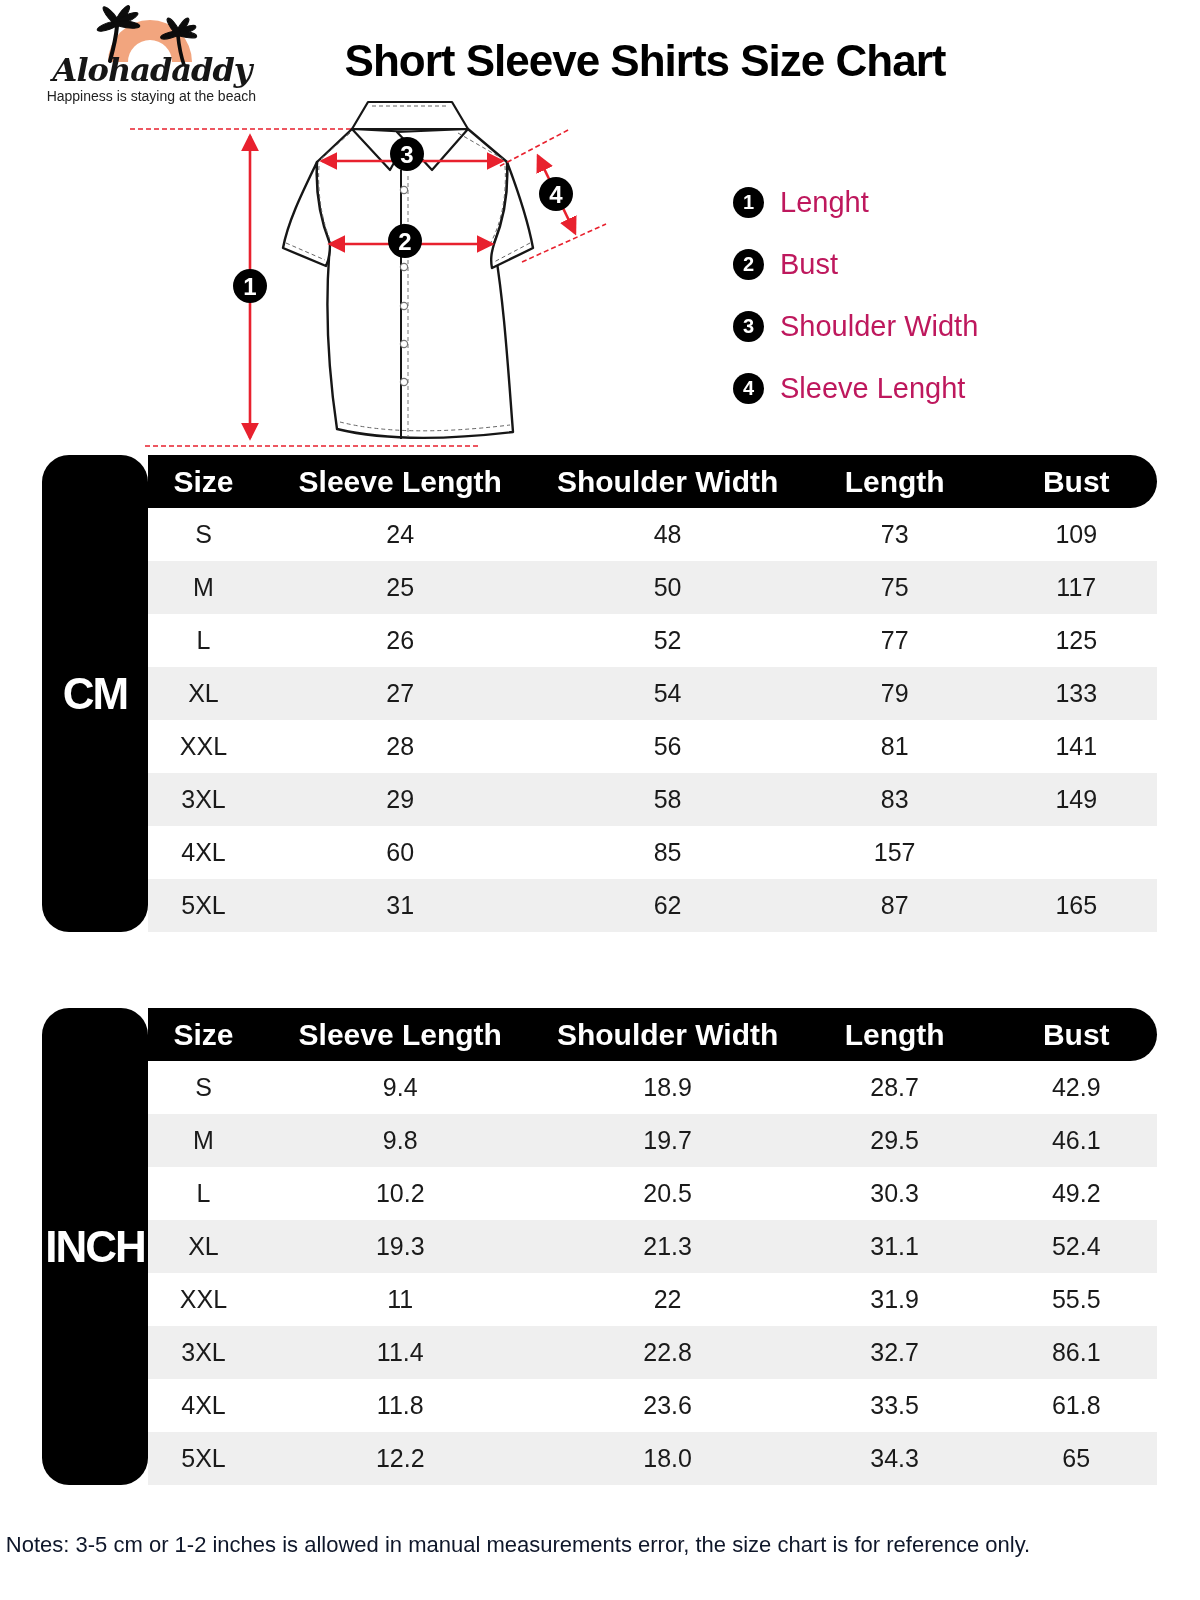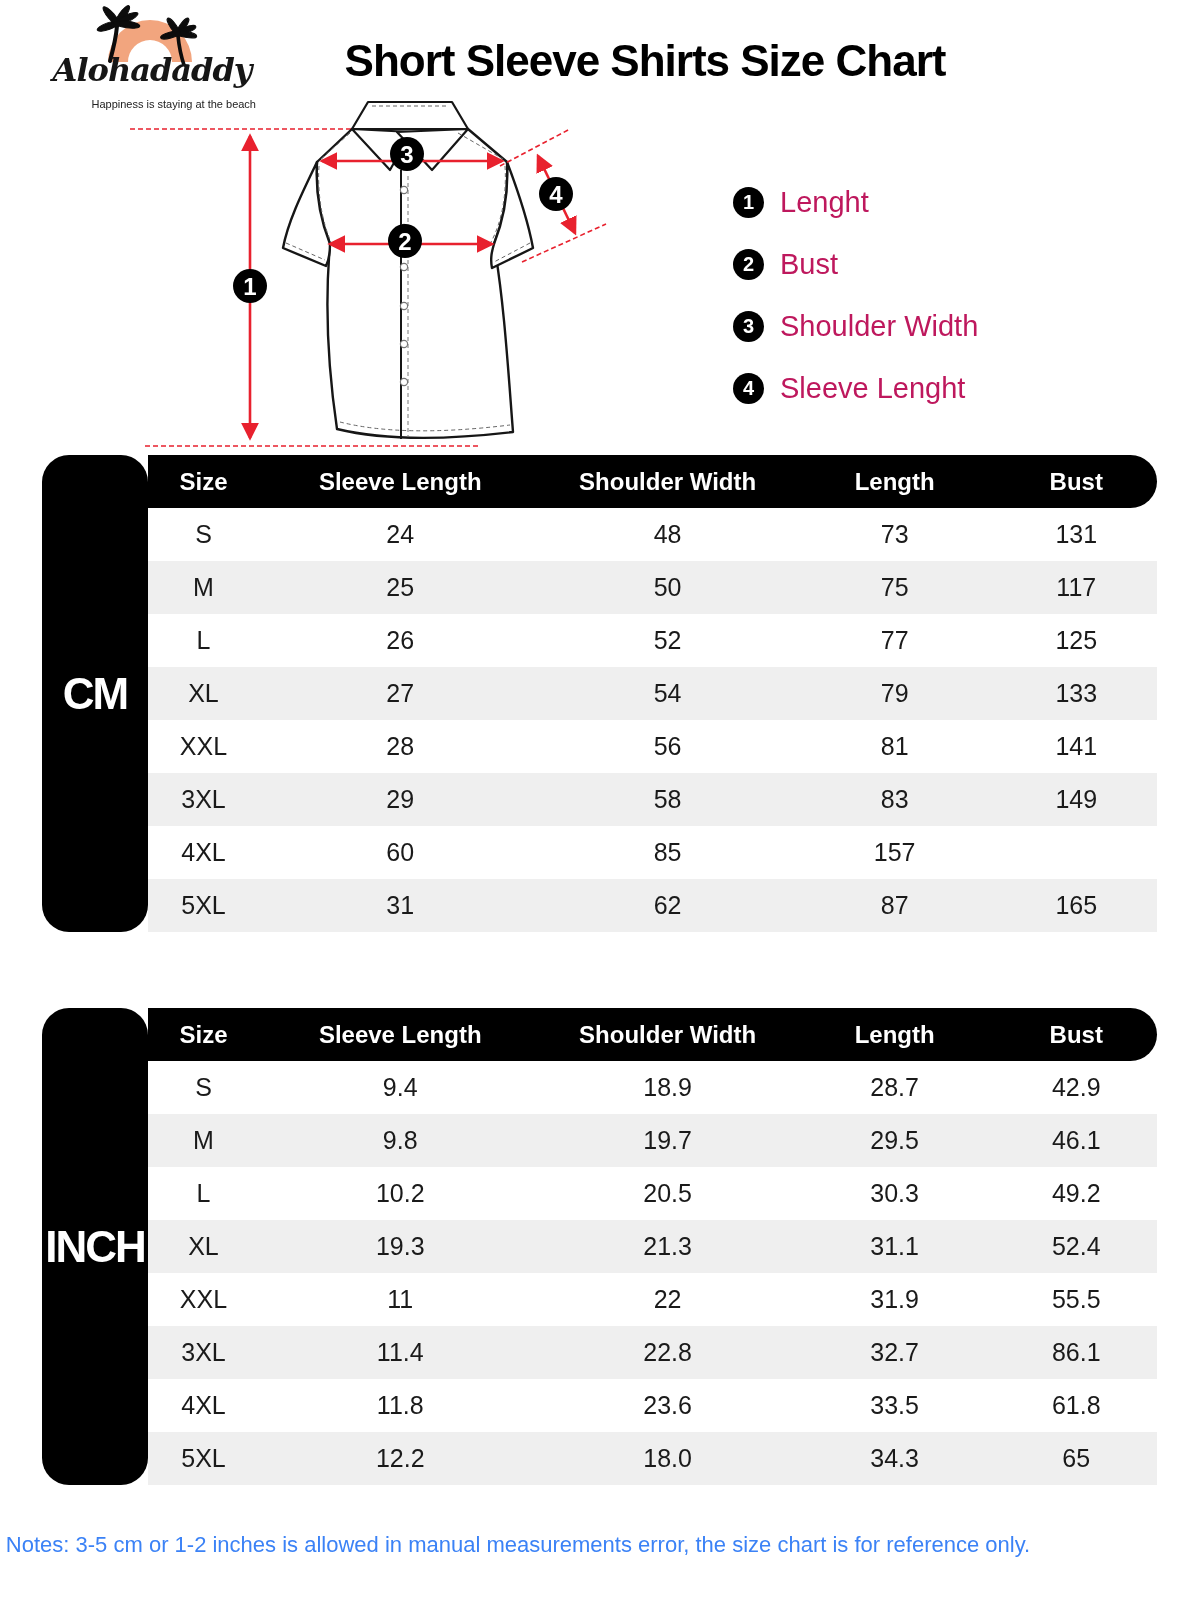--- a/index.html
+++ b/index.html
@@ -13,21 +13,21 @@
   
   .header { position:relative; height:96px; }
   .logo { position:absolute; left:34px; top:4px; width:236px; }
   .logo-mark { display:block; margin:0 auto; margin-left:52px; }
   .logo-name {
     font-family:"DejaVu Serif", serif; font-style:italic; font-weight:bold;
     font-size:32px; letter-spacing:-1px; color:#161616; line-height:1;
     margin-top:-12px; text-align:center; white-space:nowrap;
   }
   .logo-tagline {
-    font-size:11px; color:#222; text-align:right; padding-right:14px; margin-top:12px;
+    font-size:14px; color:#222; text-align:right; padding-right:14px; margin-top:2px;
     white-space:nowrap;
   }
   .page-title {
     position:absolute; left:300px; top:36px; width:690px; text-align:center;
     font-size:44px; font-weight:bold; letter-spacing:-1px; color:#000; white-space:nowrap;
   }
 
   
   .diagram { position:relative; height:360px; }
   .shirt-svg { position:absolute; left:0; top:0; }
@@ -47,27 +47,27 @@
   .unit-col {
     width:106px; background:#000; color:#fff; display:flex;
     align-items:center; justify-content:center;
     font-weight:bold; font-size:44px; letter-spacing:-2px; white-space:nowrap;border-radius:27px;
   }
   .t-main { flex:1; }
   .t-head {
     background:#000; height:53px; border-radius:0 28px 28px 0;
     display:grid; grid-template-columns:11% 28% 25% 20% 16%; align-items:center;
   }
-  .t-hcell { color:#fff; font-weight:bold; font-size:24px; text-align:center; }
+  .t-hcell { color:#fff; font-weight:bold; font-size:30px; text-align:center; }
   .t-row { height:53px; display:grid; grid-template-columns:11% 28% 25% 20% 16%; align-items:center; background:#fff; }
   .t-row.alt { background:#efefef; }
   .t-cell { font-size:25px; color:#1a1a1a; text-align:center; }
 
   
-  .notes { position:absolute; left:0; top:1532px; width:1036px; text-align:center; font-size:22px; color:#3b82f6; }
+  .notes { position:absolute; left:0; top:1532px; width:1036px; text-align:center; font-size:22px; color:#0f172a; }
 </style>
 </head>
 <body>
 
 <div class="page">
 
   <div class="header">
     <div class="logo">
       <svg class="logo-mark" width="124" height="62" viewBox="0 0 124 62">
 
@@ -205,21 +205,21 @@
           <div class="t-hcell">Shoulder Width</div>
           <div class="t-hcell">Length</div>
           <div class="t-hcell">Bust</div>
         </div>
       <div class="t-body">
           <div class="t-row">
             <div class="t-cell">S</div>
             <div class="t-cell">24</div>
             <div class="t-cell">48</div>
             <div class="t-cell">73</div>
-            <div class="t-cell">131</div>
+            <div class="t-cell">109</div>
           </div>
           <div class="t-row alt">
             <div class="t-cell">M</div>
             <div class="t-cell">25</div>
             <div class="t-cell">50</div>
             <div class="t-cell">75</div>
             <div class="t-cell">117</div>
           </div>
           <div class="t-row">
             <div class="t-cell">L</div>

